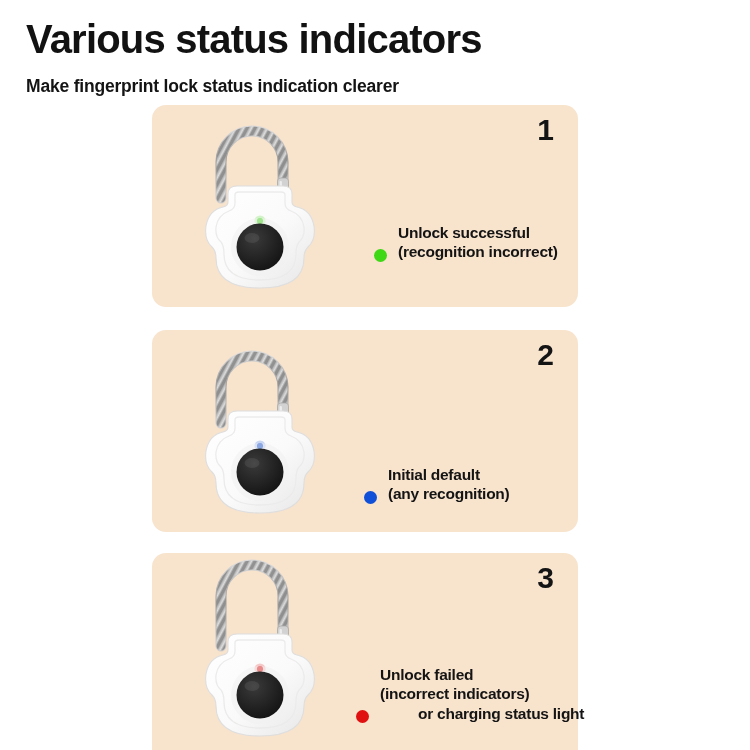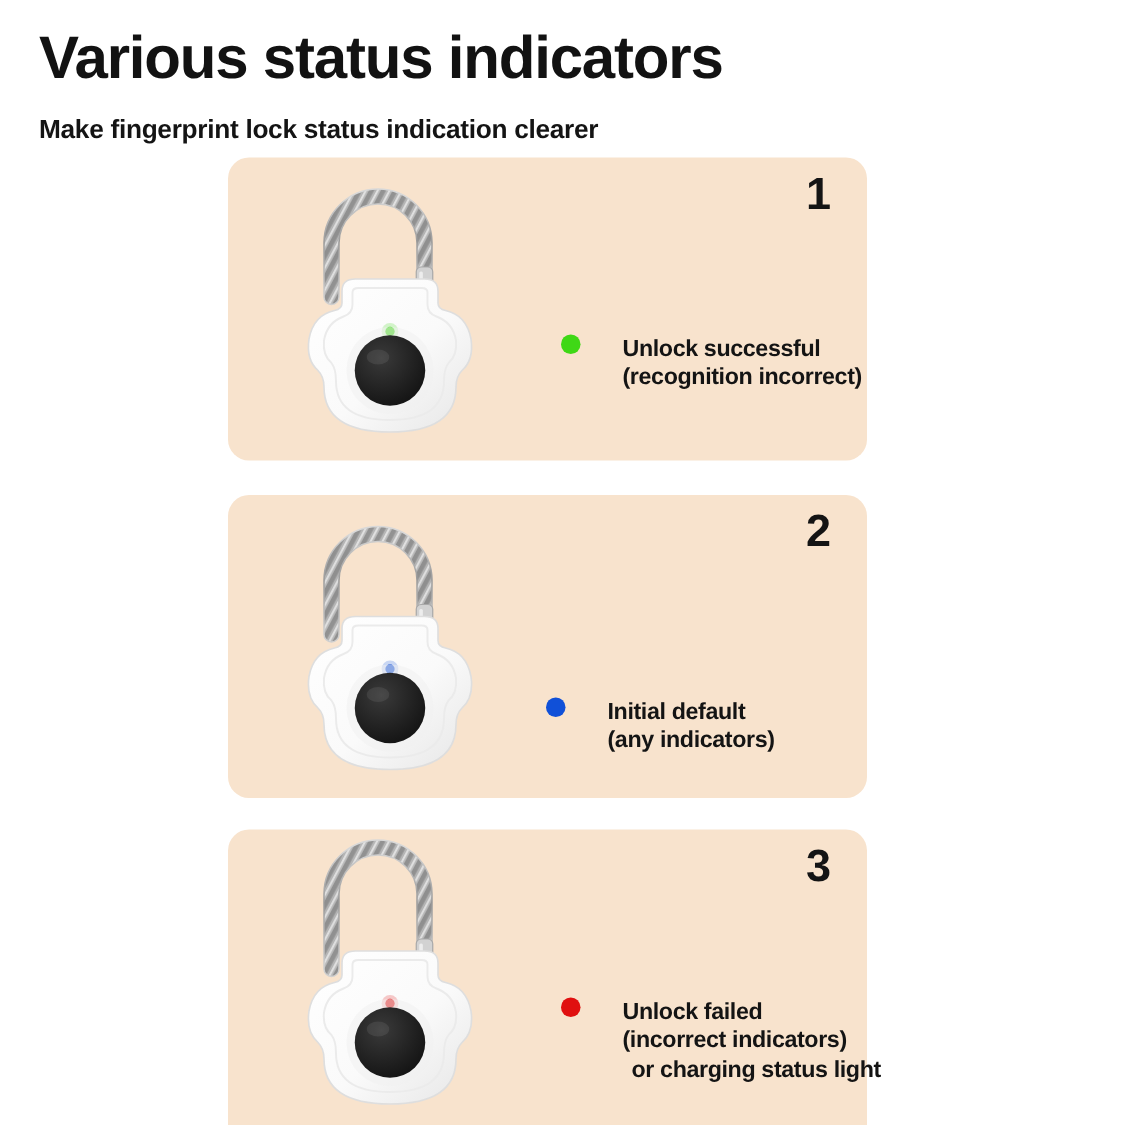--- a/index.html
+++ b/index.html
@@ -80,44 +80,44 @@
     top: -3px;
     width: 160px;
     height: 205px;
   }
   .lock svg { display: block; width: 160px; height: 205px; }
 
   
   .status {
     position: absolute;
     display: flex;
-    align-items: flex-start;
-    gap: 28px;
+    align-items: flex-end;
+    gap: 11px;
   }
   .status-1 { left: 222px; top: 118px; }
   .status-2 { left: 212px; top: 135px; }
-  .status-3 { left: 222px; top: 112px; }
+  .status-3 { left: 204px; top: 112px; }
 
   .status-dot {
     width: 13px;
     height: 13px;
     border-radius: 50%;
     flex: 0 0 auto;
   }
   .status-text {
     font-size: 15.5px;
     font-weight: 700;
     line-height: 1.25;
     color: #141414;
     letter-spacing: -0.25px;
     font-family: "Liberation Sans", sans-serif;
     white-space: nowrap;
   }
   .status-text .ln { display: block; }
-  .status-text .ln.indent { padding-left: 6px; }
+  .status-text .ln.indent { padding-left: 6px; margin-left: 32px; }
 </style>
 </head>
 <body>
 
 <div class="page">
 
   <div class="header">
     <h1 class="title">Various status indicators</h1>
     <h2 class="subtitle">Make fingerprint lock status indication clearer</h2>
   </div>
@@ -235,21 +235,21 @@
         <circle cx="80" cy="145" r="29" fill="#f0f0f0" opacity="0.55"></circle>
         <circle cx="80" cy="145" r="23.5" fill="url(#sensorGrad2)"></circle>
         <ellipse cx="72" cy="136" rx="7.5" ry="5" fill="#ffffff" opacity="0.08"></ellipse>
       </svg>
     </div>
 
     <div class="status status-2">
       <span class="status-dot" style="background:#1050d8"></span>
       <span class="status-text">
         <span class="ln">Initial default</span>
-        <span class="ln">(any indicators)</span>
+        <span class="ln">(any recognition)</span>
       </span>
     </div>
   </div>
 
   <div class="panel panel-3">
     <span class="panel-number">3</span>
 
     <div class="lock">
       <svg viewBox="0 0 160 205" xmlns="http://www.w3.org/2000/svg">
         <defs>

